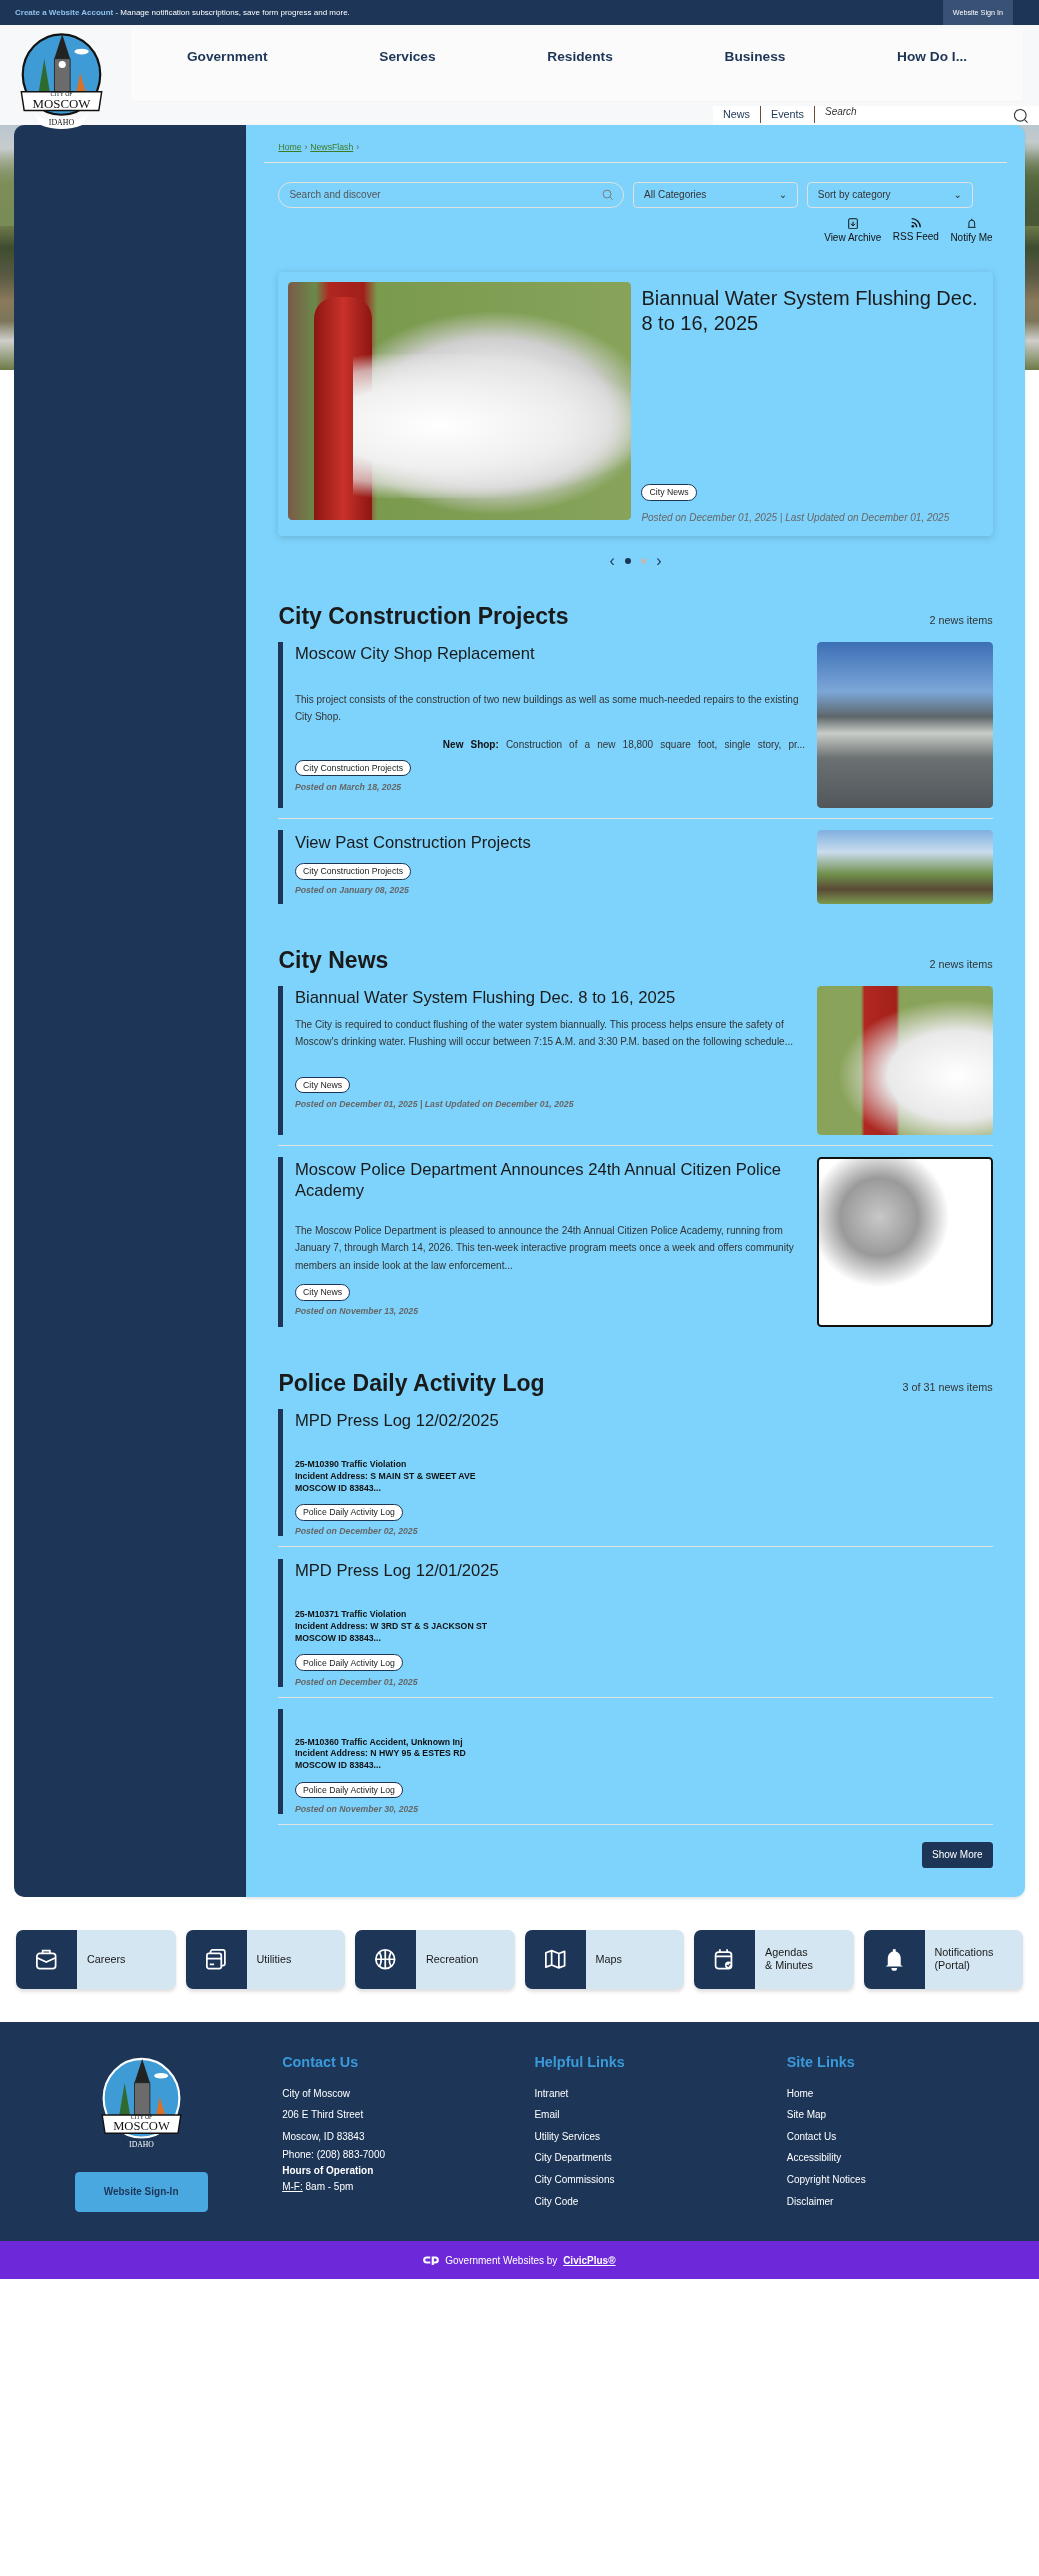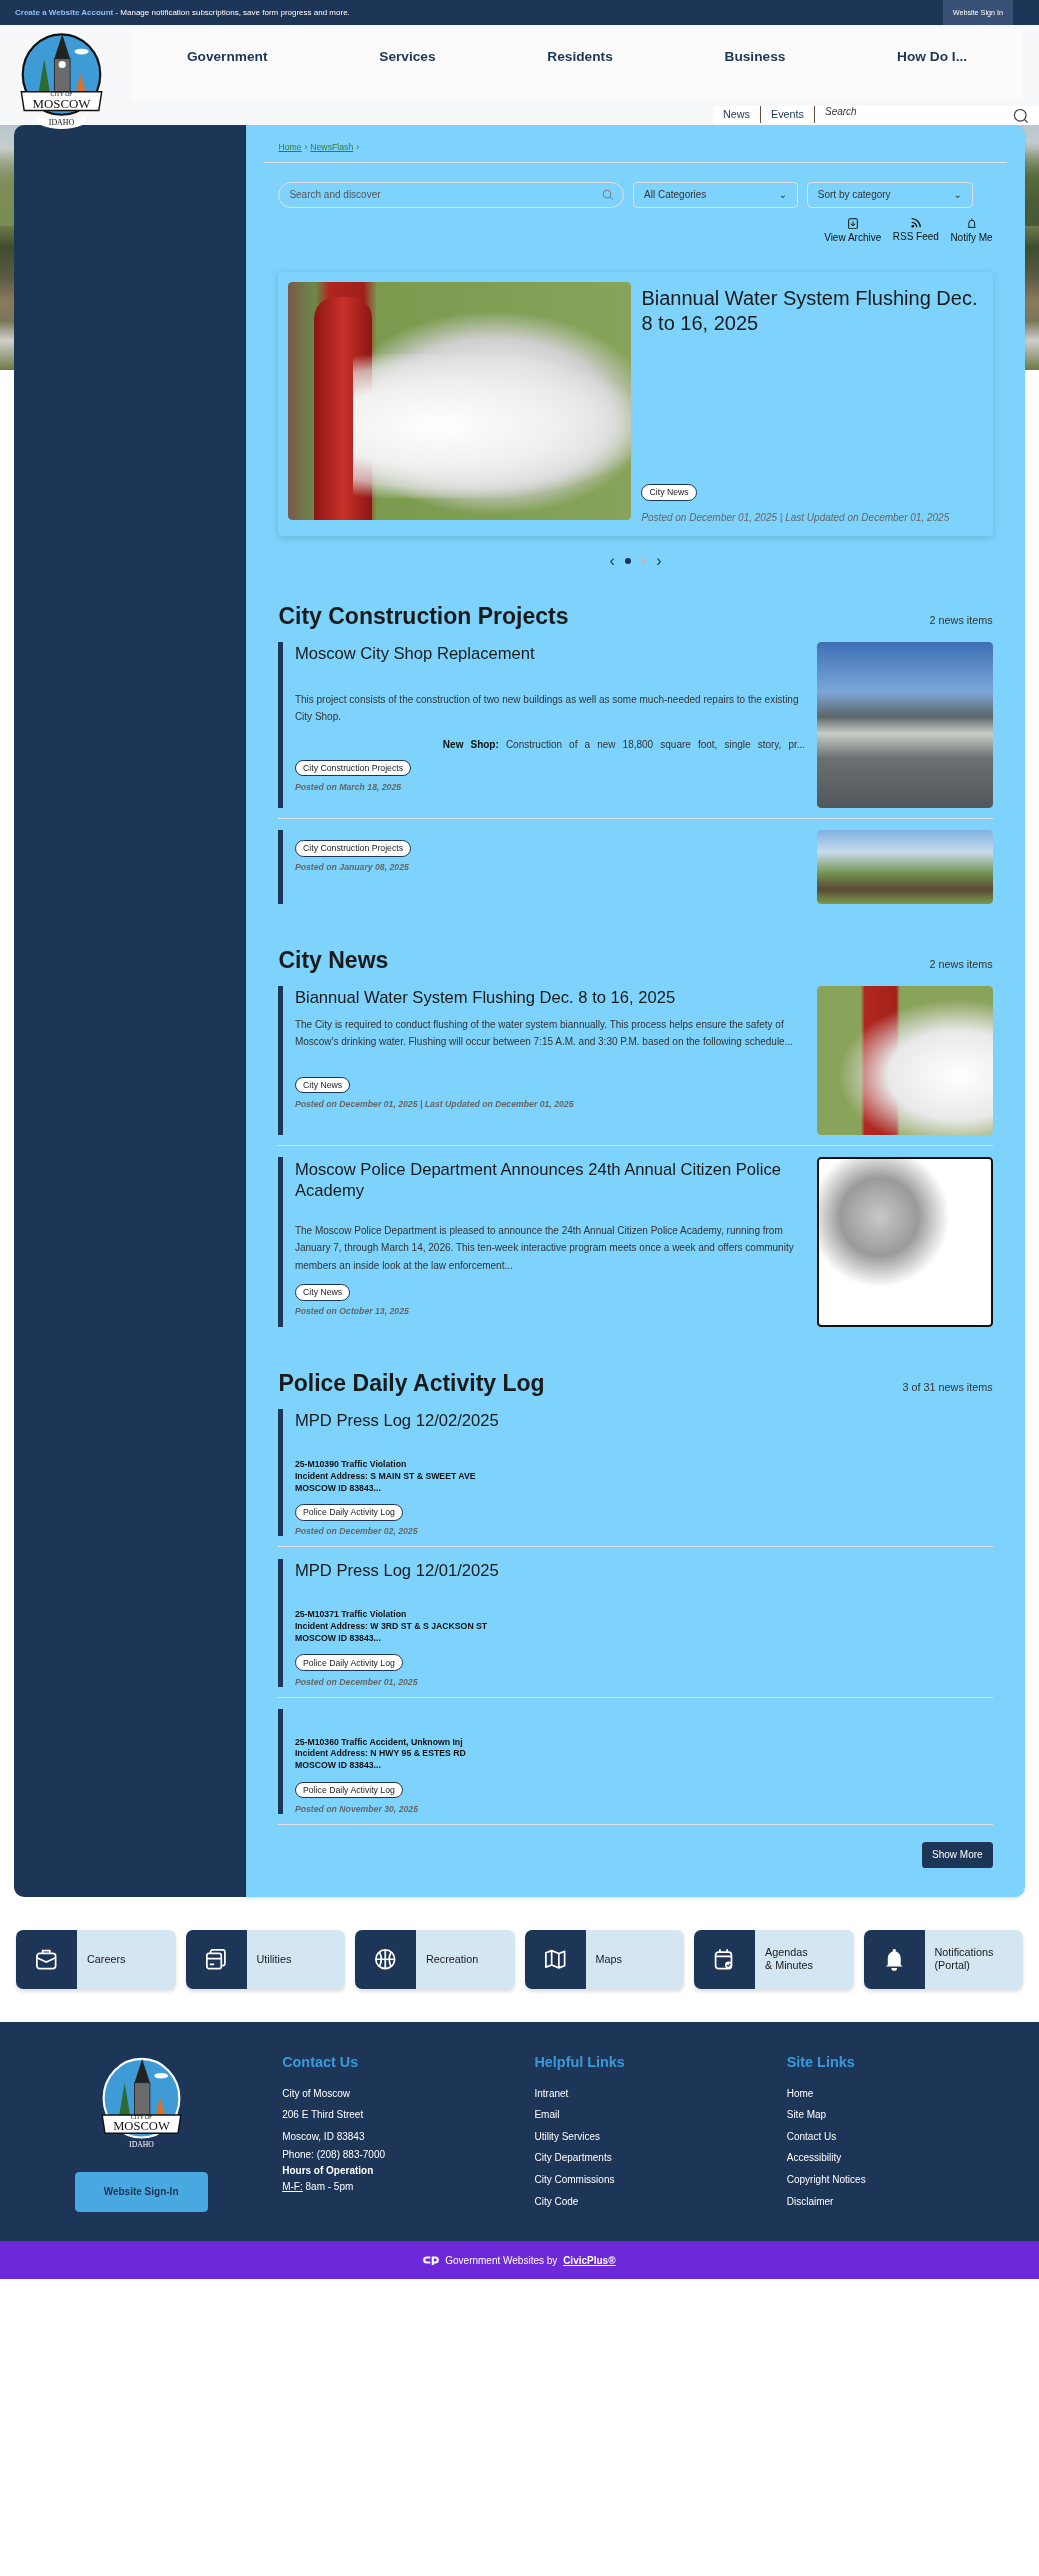--- a/index.html
+++ b/index.html
@@ -235,20 +235,21 @@
           <div class="item-title">Moscow City Shop Replacement</div>
           <div class="item-desc" style="margin-top:26px">This project consists of the construction of two new buildings as well as some much-needed repairs to the existing City Shop.</div>
           <div class="item-desc2"><b>New Shop:</b><span> Construction of a new 18,800 square foot, single story, pr...</span></div>
           <div class="item-tag"><span class="tag">City Construction Projects</span></div>
           <div class="item-date">Posted on March 18, 2025</div>
         </div>
         <div class="thumb shop"></div>
       </div>
       <div class="item">
         <div class="item-left">
+          <div class="item-title">View Past Construction Projects</div>
           <div class="item-tag"><span class="tag">City Construction Projects</span></div>
           <div class="item-date">Posted on January 08, 2025</div>
         </div>
         <div class="thumb past"></div>
       </div>
     </section>
 
     <section class="section">
       <div class="section-head">
         <h2 class="section-title">City News</h2>
@@ -261,21 +262,21 @@
           <div class="item-tag" style="margin-top:26px"><span class="tag">City News</span></div>
           <div class="item-date">Posted on December 01, 2025 | Last Updated on December 01, 2025</div>
         </div>
         <div class="thumb hyd"></div>
       </div>
       <div class="item">
         <div class="item-left">
           <div class="item-title">Moscow Police Department Announces 24th Annual Citizen Police Academy</div>
           <div class="item-desc" style="margin-top:20px">The Moscow Police Department is pleased to announce the 24th Annual Citizen Police Academy, running from January 7, through March 14, 2026. This ten-week interactive program meets once a week and offers community members an inside look at the law enforcement...</div>
           <div class="item-tag"><span class="tag">City News</span></div>
-          <div class="item-date">Posted on October 13, 2025</div>
+          <div class="item-date">Posted on November 13, 2025</div>
         </div>
         <div class="thumb police"></div>
       </div>
     </section>
 
     <section class="section">
       <div class="section-head">
         <h2 class="section-title">Police Daily Activity Log</h2>
         <span class="section-count">3 of 31 news items</span>
       </div>

